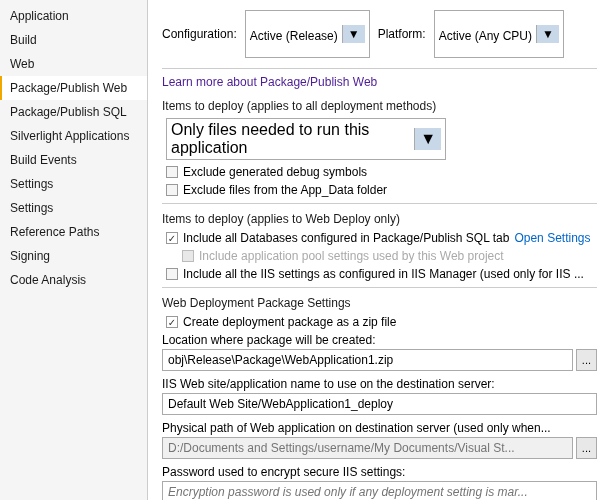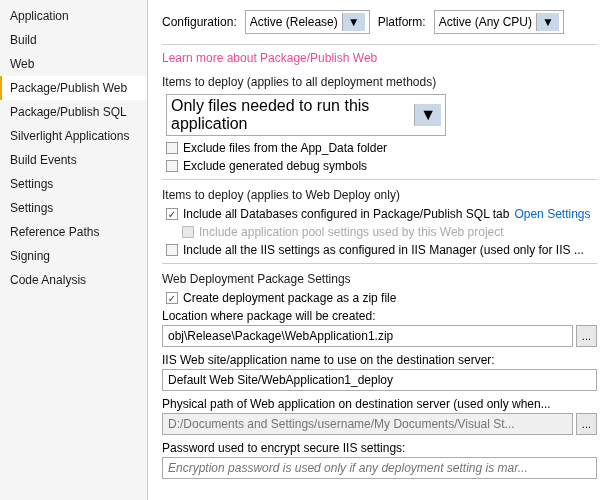--- a/index.html
+++ b/index.html
@@ -41,44 +41,44 @@
       display: flex;
       align-items: center;
       gap: 8px;
       margin-bottom: 10px;
     }
     .config-label {
       font-size: 12px;
     }
     .config-select {
       display: flex;
-      align-items: center;
+      align-items: flex-end;
       border: 1px solid #aaa;
       background: white;
-      padding: 2px 4px;
+      padding: 14px 4px;
       font-size: 12px;
       min-width: 120px;
     }
     .config-select-text {
       flex: 1;
     }
     .select-arrow {
       background: #c8d8e8;
       border-left: 1px solid #aaa;
       padding: 2px 5px;
       margin-left: 4px;
       cursor: pointer;
     }
     .description-text {
       font-size: 12px;
       margin-bottom: 2px;
       color: #1a1a1a;
     }
     .description-link {
-      color: #ec4899;
+      color: #4c1d95;
       text-decoration: none;
       font-size: 12px;
       display: block;
       margin-bottom: 10px;
     }
     .section-label {
       font-size: 12px;
       font-weight: normal;
       color: #1a1a1a;
       margin-bottom: 5px;
@@ -252,25 +252,25 @@
   <div>
     <div class="section-label">Items to deploy (applies to all deployment methods)</div>
     <div class="deploy-select-row">
       <div class="deploy-select">
         <span class="config-select-text">Only files needed to run this application</span>
         <span class="select-arrow">▼</span>
       </div>
     </div>
     <div class="checkbox-row">
       <div class="checkbox"></div>
+      <span>Exclude generated debug symbols</span>
+    </div>
+    <div class="checkbox-row">
+      <div class="checkbox"></div>
       <span>Exclude files from the App_Data folder</span>
-    </div>
-    <div class="checkbox-row">
-      <div class="checkbox"></div>
-      <span>Exclude generated debug symbols</span>
     </div>
   </div>
 
   <div class="section-divider"></div>
 
   <div>
     <div class="section-label">Items to deploy (applies to Web Deploy only)</div>
     <div class="checkbox-row">
       <div class="checkbox checked"></div>
       <span>Include all Databases configured in Package/Publish SQL tab</span>

